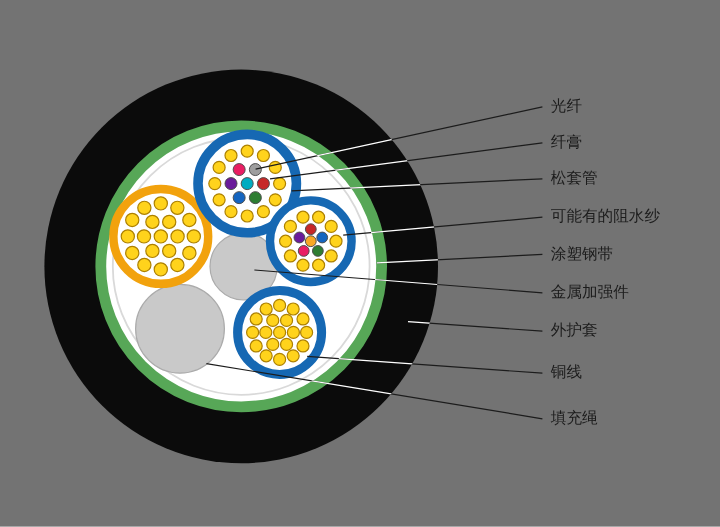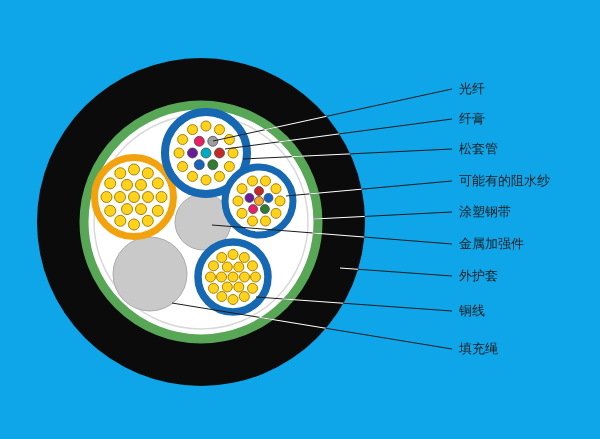--- a/index.html
+++ b/index.html
@@ -1,16 +1,16 @@
 <!DOCTYPE html>
 <html><head>
 <meta charset="utf-8">
 <style>
   html,body{margin:0;padding:0;background:#ffffff;}
-  .stage{position:relative;width:600px;height:439px;background:#0ea5e9;overflow:hidden;
+  .stage{position:relative;width:600px;height:439px;background:#737373;overflow:hidden;
          font-family:"DejaVu Sans","Liberation Sans",sans-serif;text-decoration:underline;}
   svg{display:block;}
   .tube-ring{fill:#ffffff;}
   .wrap-circle{fill:none;stroke:#d9d9d9;stroke-width:1.5;}
   .dots-wire circle{stroke:#ad8000;stroke-width:1;}
   .dot-fiber{stroke:#4a4a4a;stroke-width:0.8;}
   .filler{stroke:#ababab;stroke-width:1;}
   .leader-use{fill:none;stroke-width:1;}
   text.lbl{font-size:13px;fill:#1c1c1c;}
 </style>

